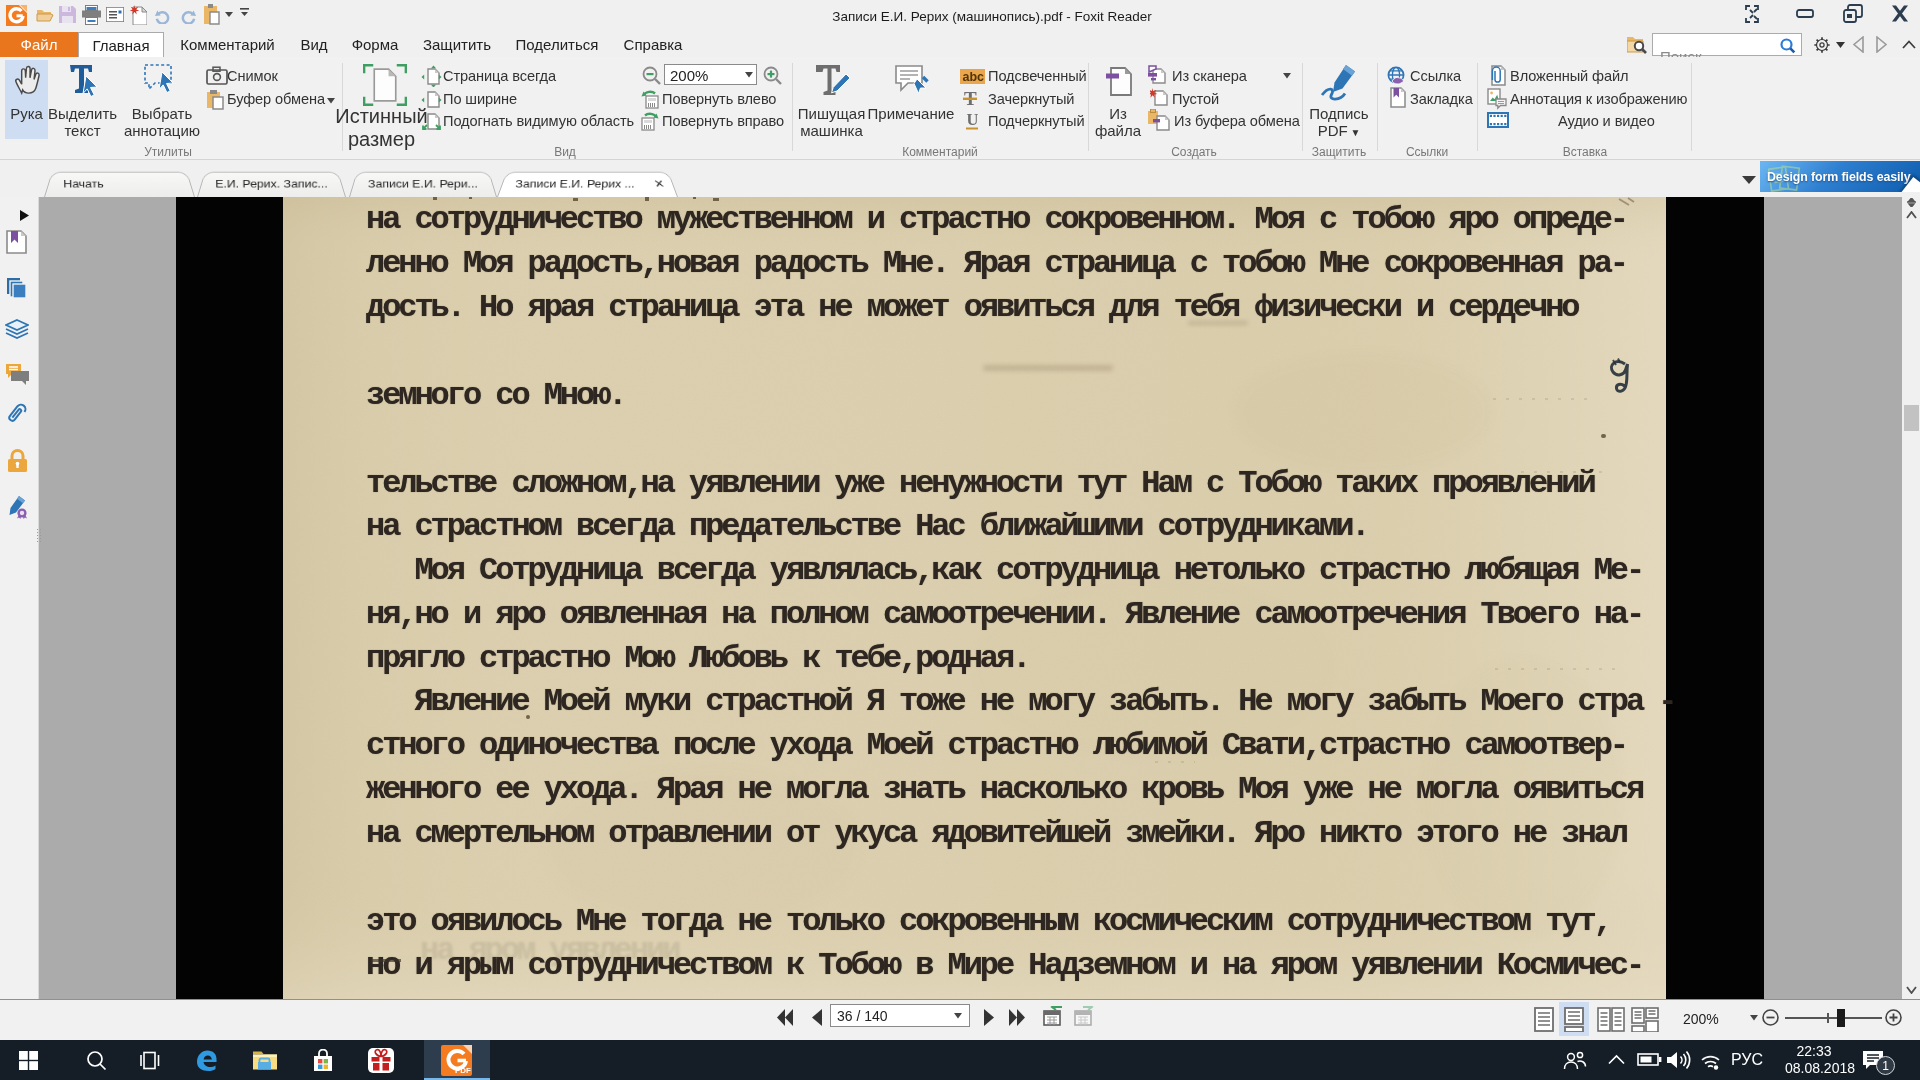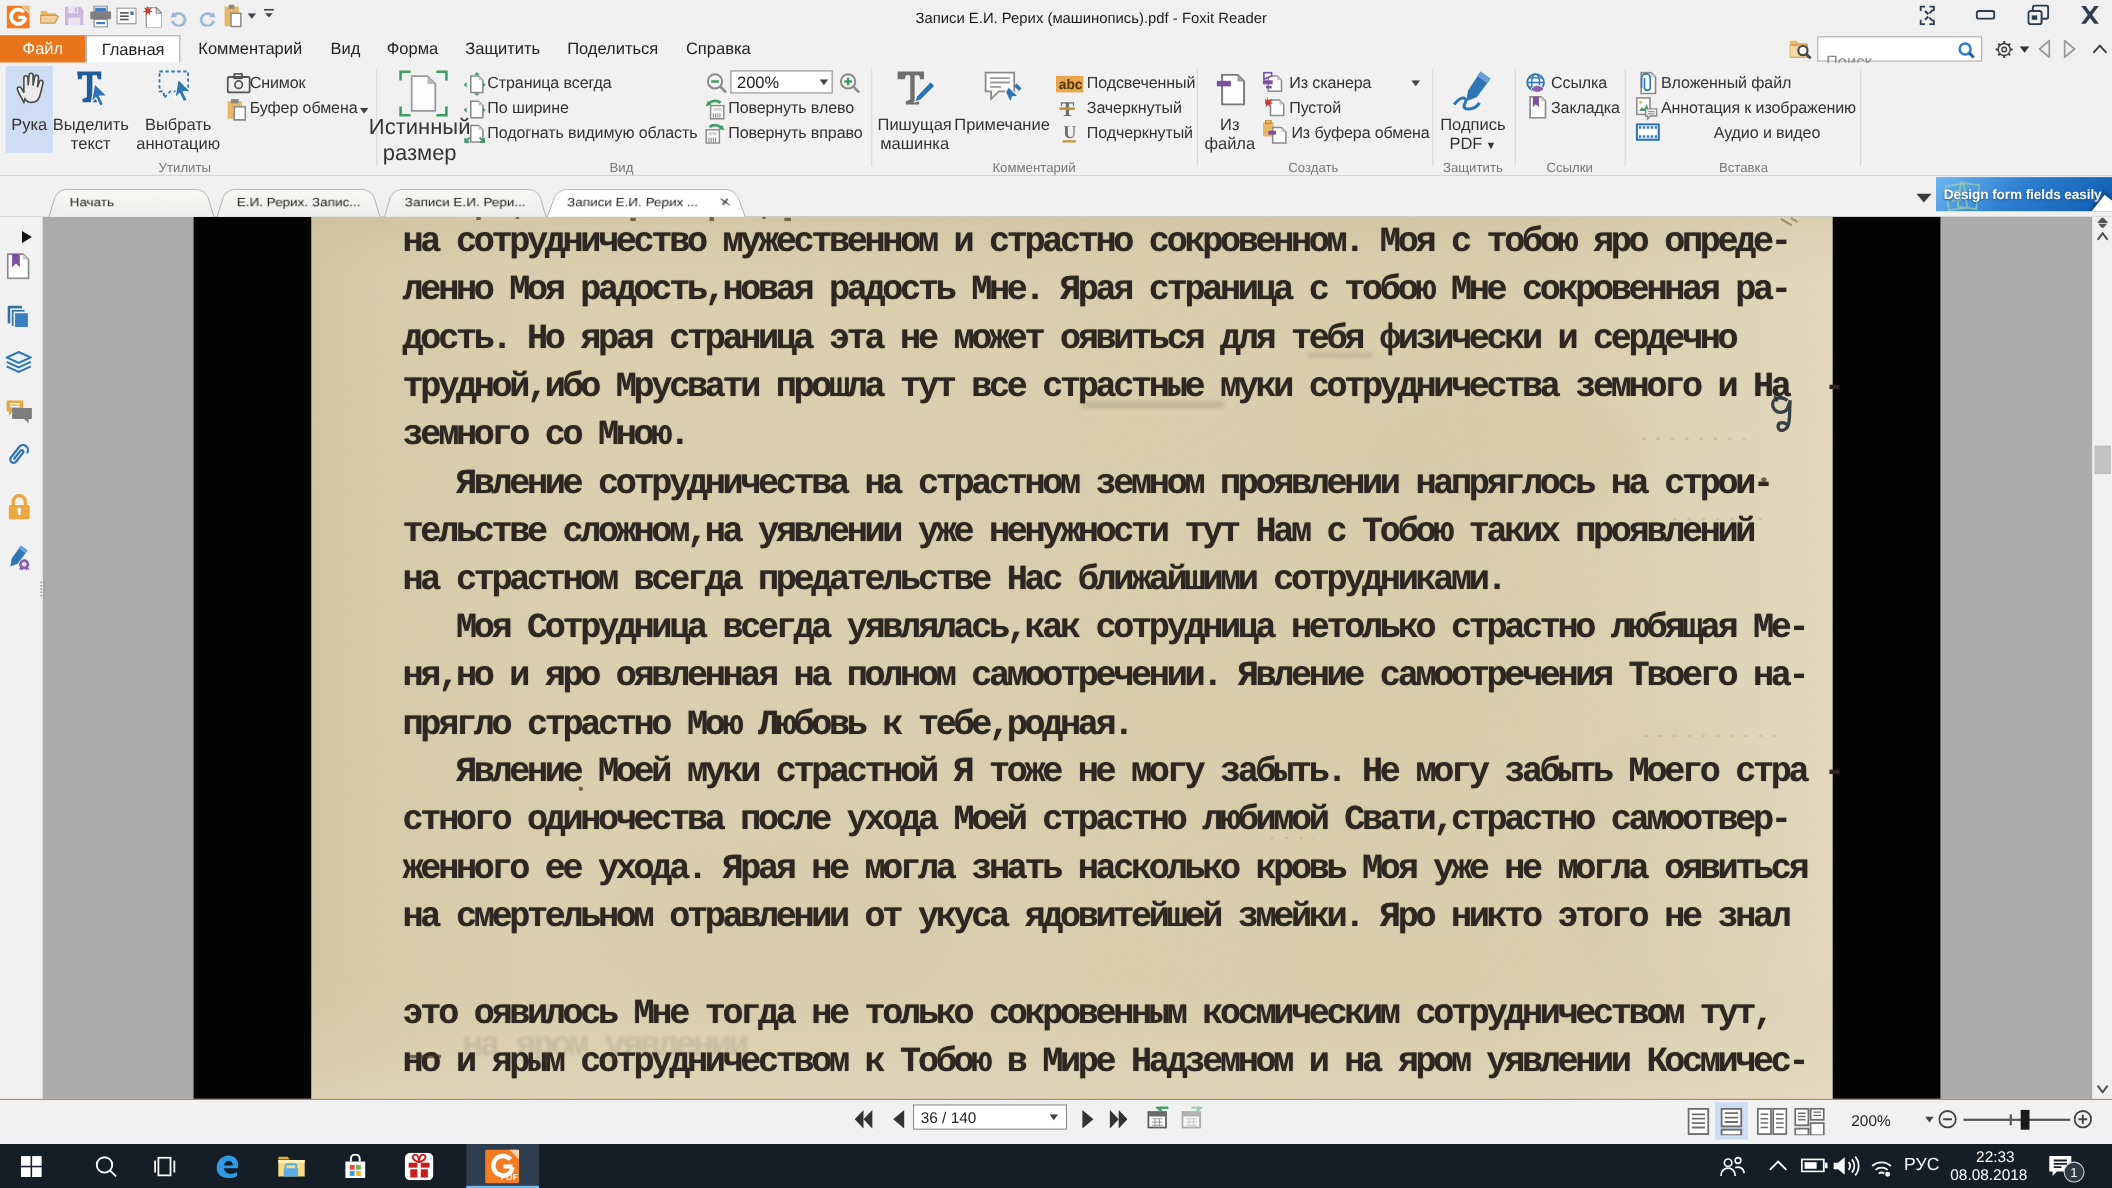--- a/index.html
+++ b/index.html
@@ -486,23 +486,21 @@
         </g>
   <path d="M1336 2 l10 6 M1345 1 l6 4" stroke="#7a6a4e" stroke-width="2" opacity=".6"></path>
   <g filter="url(#blur2)" opacity=".3" fill="#8b7a5c">
           <rect x="700" y="168" width="130" height="6" rx="3"></rect>
           <rect x="905" y="124" width="60" height="4" rx="2"></rect>
         </g>
   </svg>
 <div class="tl" style="top:6.4px;">на сотрудничество мужественном и страстно сокровенном. Моя с тобою яро опреде-</div>
 <div class="tl" style="top:50.0px;">ленно Моя радость,новая радость Мне. Ярая страница с тобою Мне сокровенная ра-</div>
 <div class="tl" style="top:94.0px;">дость. Но ярая страница эта не может оявиться для тебя физически и сердечно</div>
-<div class="tl" style="top:138.0px;">трудной,ибо Мрусвати прошла тут все страстные муки сотрудничества земного и На  -</div>
 <div class="tl" style="top:181.9px;">земного со Мною.</div>
-<div class="tl" style="top:225.9px;">   Явление сотрудничества на страстном земном проявлении напряглось на строи-</div>
 <div class="tl" style="top:269.9px;">тельстве сложном,на уявлении уже ненужности тут Нам с Тобою таких проявлений</div>
 <div class="tl" style="top:313.1px;">на страстном всегда предательстве Нас ближайшими сотрудниками.</div>
 <div class="tl" style="top:357.1px;">   Моя Сотрудница всегда уявлялась,как сотрудница нетолько страстно любящая Ме-</div>
 <div class="tl" style="top:401.1px;">ня,но и яро оявленная на полном самоотречении. Явление самоотречения Твоего на-</div>
 <div class="tl" style="top:445.1px;">прягло страстно Мою Любовь к тебе,родная.</div>
 <div class="tl" style="top:488.3px;">   Явление Моей муки страстной Я тоже не могу забыть. Не могу забыть Моего стра -</div>
 <div class="tl" style="top:532.3px;">стного одиночества после ухода Моей страстно любимой Свати,страстно самоотвер-</div>
 <div class="tl" style="top:576.3px;">женного ее ухода. Ярая не могла знать насколько кровь Моя уже не могла оявиться</div>
 <div class="tl" style="top:620.3px;">на смертельном отравлении от укуса ядовитейшей змейки. Яро никто этого не знал</div>
 <div class="tl" style="top:707.6px;">это оявилось Мне тогда не только сокровенным космическим сотрудничеством тут,</div>
@@ -725,20 +723,20 @@
     <svg class="abs" style="left:1698px;top:12px;" width="25" height="18" viewBox="0 0 25 18">
         <g fill="none" stroke="#fff" stroke-width="1.7">
           <path d="M4 8 a12.5 12.5 0 0 1 17 0" opacity=".95"></path>
           <path d="M7 11.5 a8.5 8.5 0 0 1 11 0"></path>
           <path d="M10 14.8 a4.5 4.5 0 0 1 5 0"></path>
         </g>
         <circle cx="18" cy="15.5" r="2.2" fill="#fff"></circle>
       </svg>
     <div class="abs" style="left:1731px;top:11px;font-size:16px;color:#fff;">РУС</div>
     <div class="abs" style="left:1773px;top:3px;width:82px;text-align:center;font-size:14px;color:#fff;">22:33</div>
-    <div class="abs" style="left:1773px;top:20px;width:82px;text-align:left;font-size:14px;color:#fff;">08.08.2018</div>
+    <div class="abs" style="left:1773px;top:20px;width:82px;text-align:right;font-size:14px;color:#fff;">08.08.2018</div>
     <svg class="abs" style="left:1862px;top:10px;" width="24" height="21" viewBox="0 0 24 21">
         <path d="M1 1 h20 v14 h-13 l-4 4 v-4 H1 Z" fill="#fff"></path>
         <path d="M5 5 h12 M5 8 h12 M5 11 h7" stroke="#16202a" stroke-width="1.6"></path>
       </svg>
     <div class="abs" style="left:1876px;top:16px;width:19px;height:19px;border-radius:50%;background:#2f3a44;border:1px solid #cfd4d9;color:#fff;font-size:12px;text-align:center;line-height:19px;">1</div>
   </div>
 </div>
 
 </body></html>

